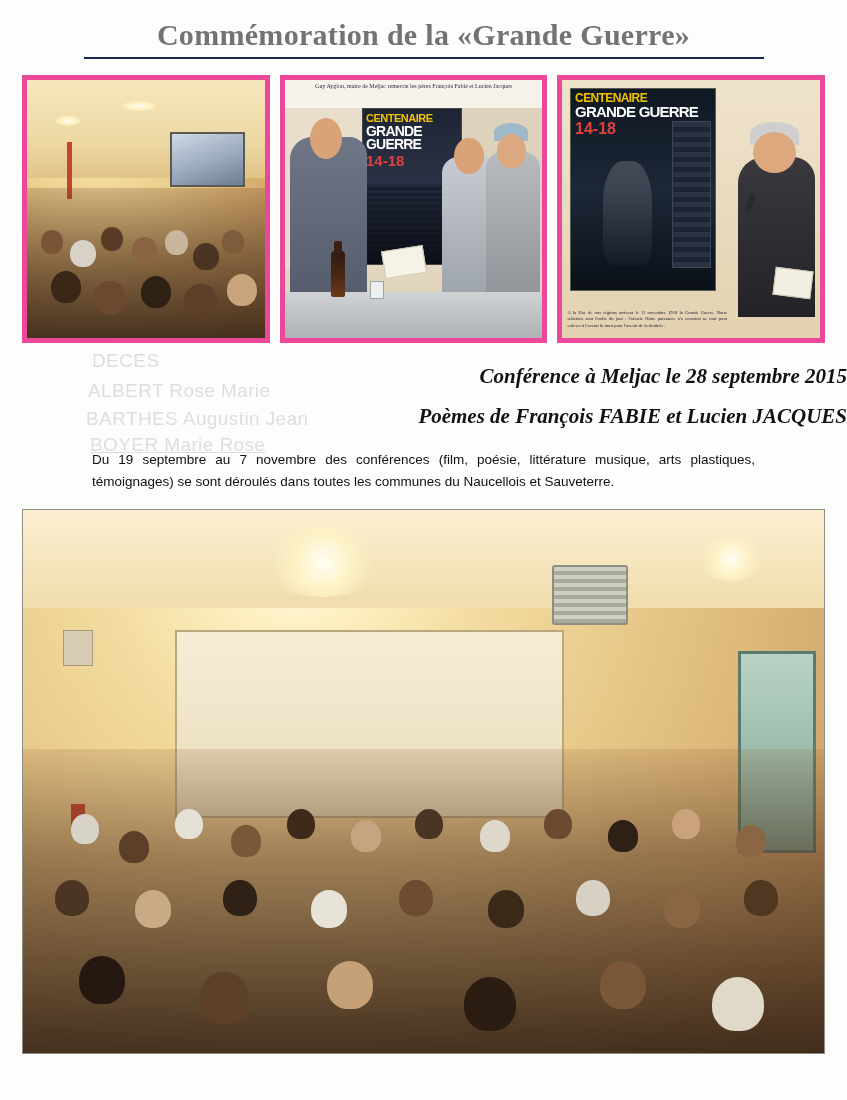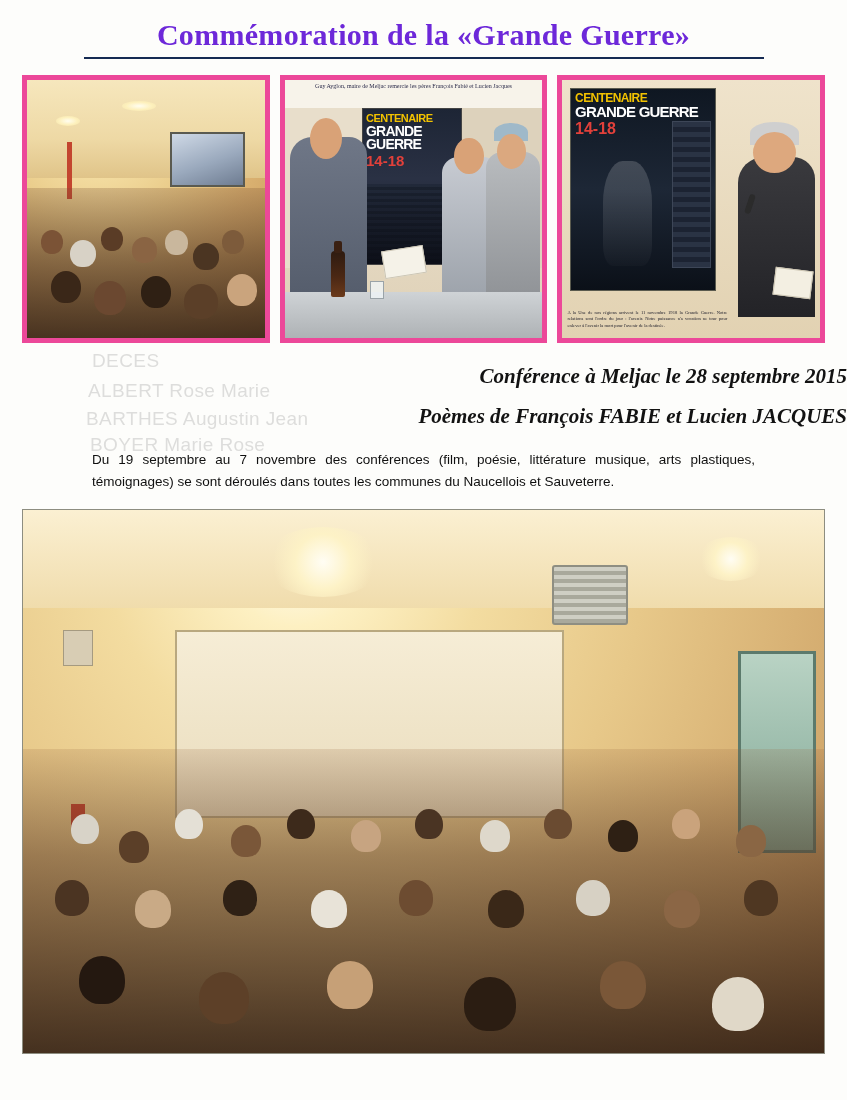--- a/index.html
+++ b/index.html
@@ -25,21 +25,21 @@
 
   
   .title-block {
     padding: 12px 0 0 0;
     text-align: center;
   }
   .doc-title {
     font-family: "Liberation Serif", serif;
     font-size: 30px;
     font-weight: bold;
-    color: #6d28d9;
+    color: #737373;
     letter-spacing: 0.3px;
     line-height: 1.1;
     margin: 6px 0 6px 0;
   }
   .title-rule {
     width: 680px;
     height: 2px;
     background: #152a52;
     margin: 2px auto 0 auto;
   }
@@ -454,15 +454,15 @@
     <div class="bp-h" style="left:22%;top:85%;width:50px;height:52px;background:#5d4028;"></div>
     <div class="bp-h" style="left:38%;top:83%;width:46px;height:48px;background:#c6a077;"></div>
     <div class="bp-h" style="left:55%;top:86%;width:52px;height:54px;background:#2b1d12;"></div>
     <div class="bp-h" style="left:72%;top:83%;width:46px;height:48px;background:#7a5738;"></div>
     <div class="bp-h" style="left:86%;top:86%;width:52px;height:54px;background:#e0d8c8;"></div>
   </div>
 
   <div class="ghost" style="left:92px;top:350px;">DECES</div>
   <div class="ghost" style="left:88px;top:380px;">ALBERT Rose Marie</div>
   <div class="ghost" style="left:86px;top:408px;">BARTHES Augustin Jean</div>
-  <div class="ghost" style="left:90px;top:434px;">BOYER Marie Rose</div>
+  <div class="ghost" style="left:90px;top:434px;text-decoration:underline;">BOYER Marie Rose</div>
 
 </div>
 
 </body></html>

